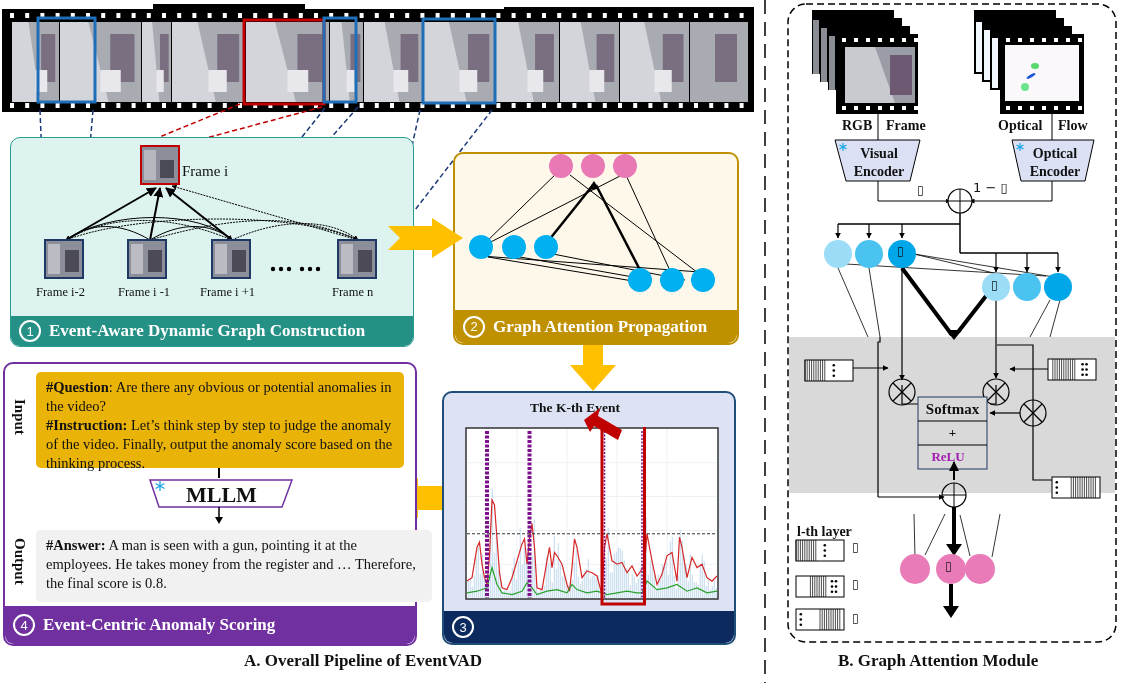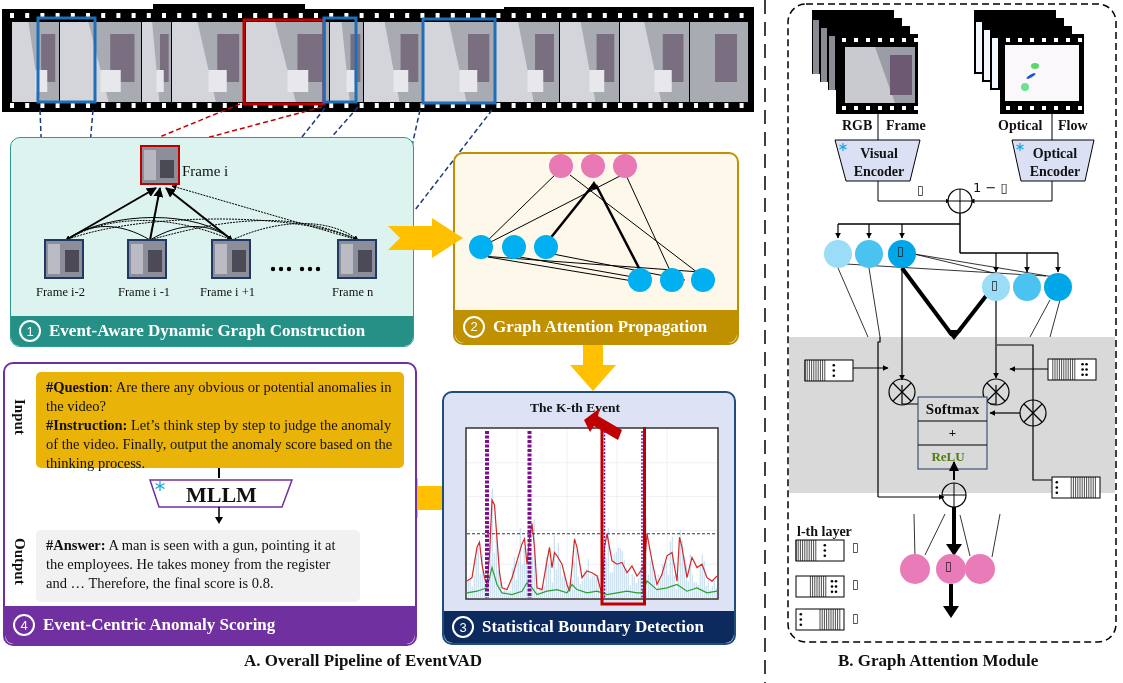--- a/index.html
+++ b/index.html
@@ -345,28 +345,27 @@
   <polygon points="10,12 152,12 142,39 19,39" fill="#fff" stroke="#7030a0" stroke-width="1.5"></polygon>
   <g stroke="#19a6e6" stroke-width="1.3">
     <line x1="20" y1="13" x2="20" y2="23"></line>
       <line x1="15.5" y1="15.5" x2="24.5" y2="20.5"></line>
       <line x1="15.5" y1="20.5" x2="24.5" y2="15.5"></line>
   </g>
   <line x1="79" y1="39" x2="79" y2="50" stroke="#000" stroke-width="1.5"></line>
   <polygon points="75,49 83,49 79,56" fill="#000"></polygon>
 </svg>
 <div class="abs serif" style="left:186px;top:482px;font-size:22px;font-weight:bold;color:#111;">MLLM</div>
-<div class="textbox" style="left:36px;top:530px;width:324px;height:72px;background:#f1f1f1;">
+<div class="textbox" style="left:36px;top:530px;width:396px;height:72px;background:#f1f1f1;">
   <b>#Answer:</b><span> A man is seen with a gun, pointing it at the employees. He takes money from the register and … Therefore, the final score is 0.8.</span>
 </div>
 
 <div class="panel" style="left:442px;top:391px;width:294px;height:254px;background:#dde3f5;border:2px solid #1f4e79;">
   <div class="panel-foot" style="background:#0d2a5e;height:32px;">
     <span class="num-circle">3</span>
-    <span>Statistical Boundary Detection</span>
   </div>
 </div>
 <div class="abs serif" style="left:483px;top:400px;font-size:13.5px;font-weight:bold;color:#111;margin-left:47px;">The K-th Event</div>
 <svg class="abs" id="chart" style="left:465px;top:427px" width="260" height="184" viewBox="0 0 260 184">
   <rect x="1" y="1" width="252" height="171" fill="#fff" stroke="#333" stroke-width="1.5"></rect>
   <g id="chart-grid">
       <line x1="2" x2="252" y1="137.2" y2="137.2" stroke="#eef0f3" stroke-width="1"></line>
       <line x1="2" x2="252" y1="103.39999999999999" y2="103.39999999999999" stroke="#eef0f3" stroke-width="1"></line>
       <line x1="2" x2="252" y1="69.60000000000001" y2="69.60000000000001" stroke="#eef0f3" stroke-width="1"></line>
       <line x1="2" x2="252" y1="35.79999999999998" y2="35.79999999999998" stroke="#eef0f3" stroke-width="1"></line>
@@ -823,19 +822,19 @@
 <div class="abs serif" style="left:1022px;top:145px;width:66px;text-align:center;font-size:14px;font-weight:bold;line-height:18px;color:#111;">
   <span>Optical</span><br>
   <span>Encoder</span>
 </div>
 <div class="abs" style="left:917px;top:183px;font-size:12px;font-family:'DejaVu Sans',sans-serif;color:#111;">▯</div>
 <div class="abs" style="left:973px;top:180px;font-size:13px;font-family:'DejaVu Sans',sans-serif;color:#111;">1 − ▯</div>
 <div class="abs" style="left:897px;top:244px;font-size:12px;font-family:'DejaVu Sans',sans-serif;color:#111;">▯</div>
 <div class="abs" style="left:991px;top:278px;font-size:12px;font-family:'DejaVu Sans',sans-serif;color:#111;">▯</div>
 <div class="abs serif" style="left:918px;top:401px;width:69px;text-align:center;font-size:15px;font-weight:bold;color:#111;">Softmax</div>
 <div class="abs serif" style="left:918px;top:425px;width:69px;text-align:center;font-size:13px;font-weight:bold;color:#111;">+</div>
-<div class="abs serif" style="left:918px;top:449px;width:60px;text-align:center;font-size:13px;font-weight:bold;color:#4d7c0f;">ReLU</div>
+<div class="abs serif" style="left:918px;top:449px;width:60px;text-align:center;font-size:13px;font-weight:bold;color:#a21caf;">ReLU</div>
 <div class="abs serif" style="left:797px;top:489px;font-size:14px;font-weight:bold;color:#111;margin-top:35px;">l-th layer</div>
 <div class="abs" style="left:945px;top:559px;font-size:12px;font-family:'DejaVu Sans',sans-serif;color:#111;">▯</div>
 <div class="abs" style="left:852px;top:540px;font-size:12px;font-family:'DejaVu Sans',sans-serif;color:#111;">▯</div>
 <div class="abs" style="left:852px;top:577px;font-size:12px;font-family:'DejaVu Sans',sans-serif;color:#111;">▯</div>
 <div class="abs" style="left:852px;top:611px;font-size:12px;font-family:'DejaVu Sans',sans-serif;color:#111;">▯</div>
 <div class="caption" style="left:838px;top:651px;">B. Graph Attention Module</div>
 
 </body></html>

